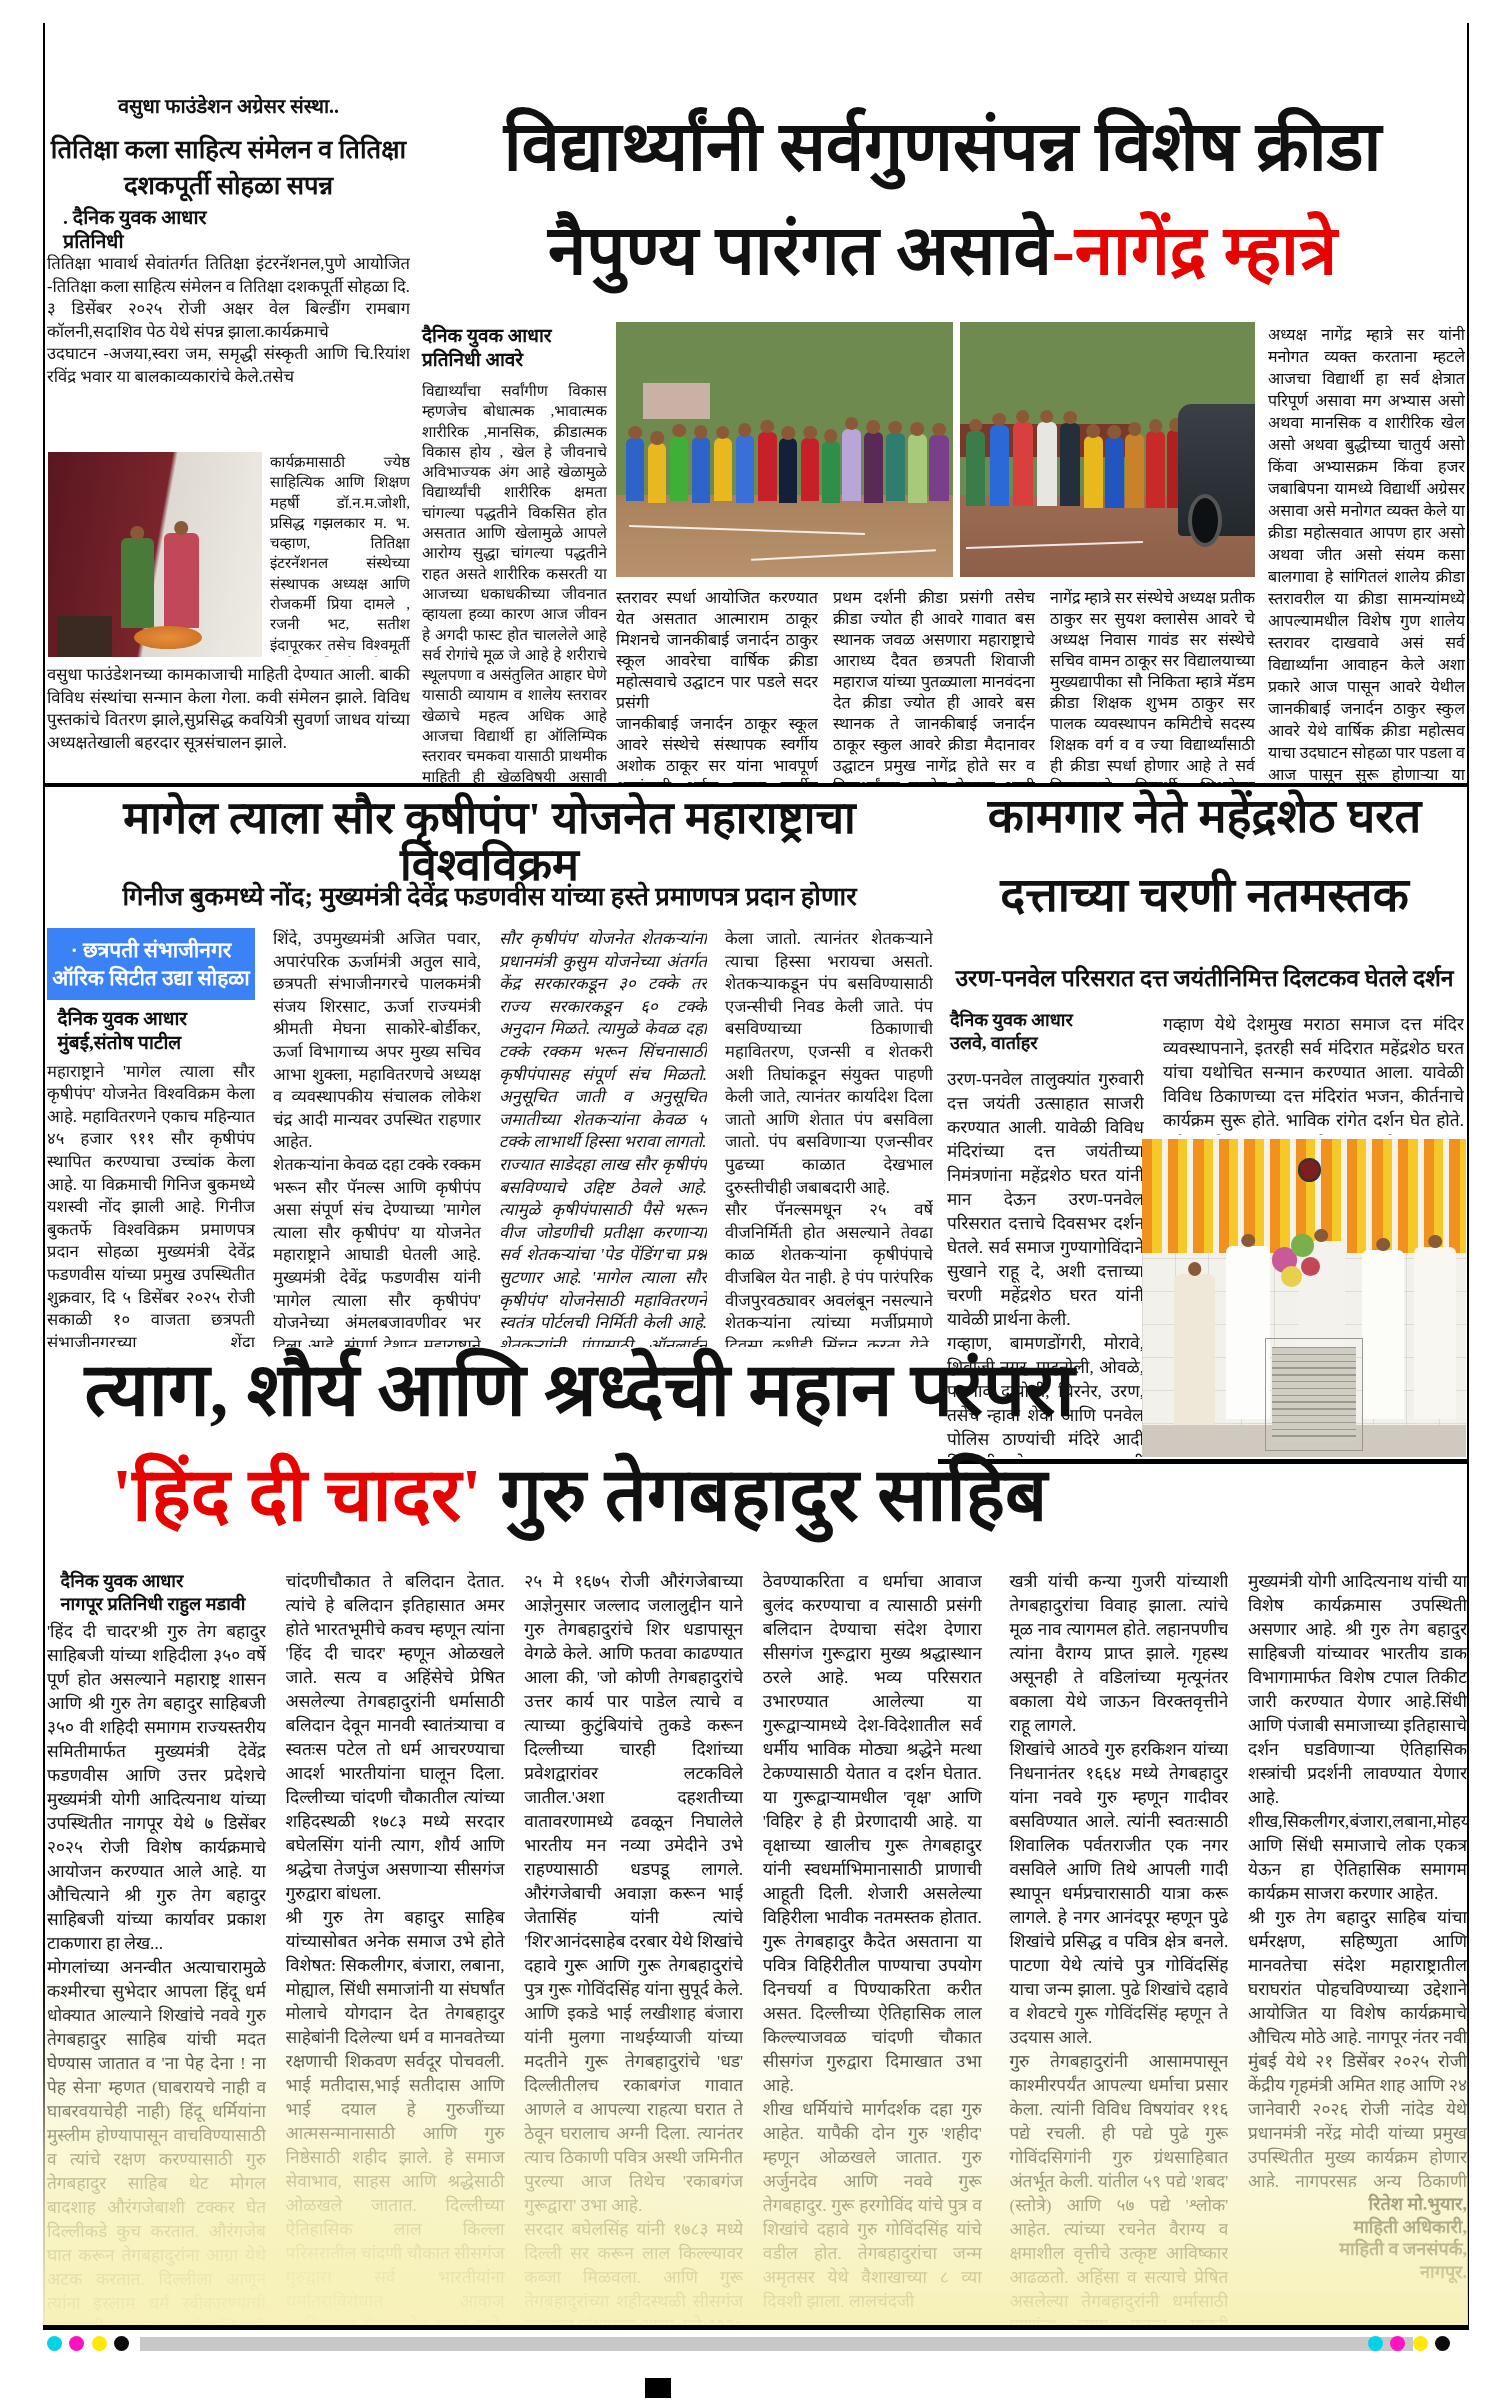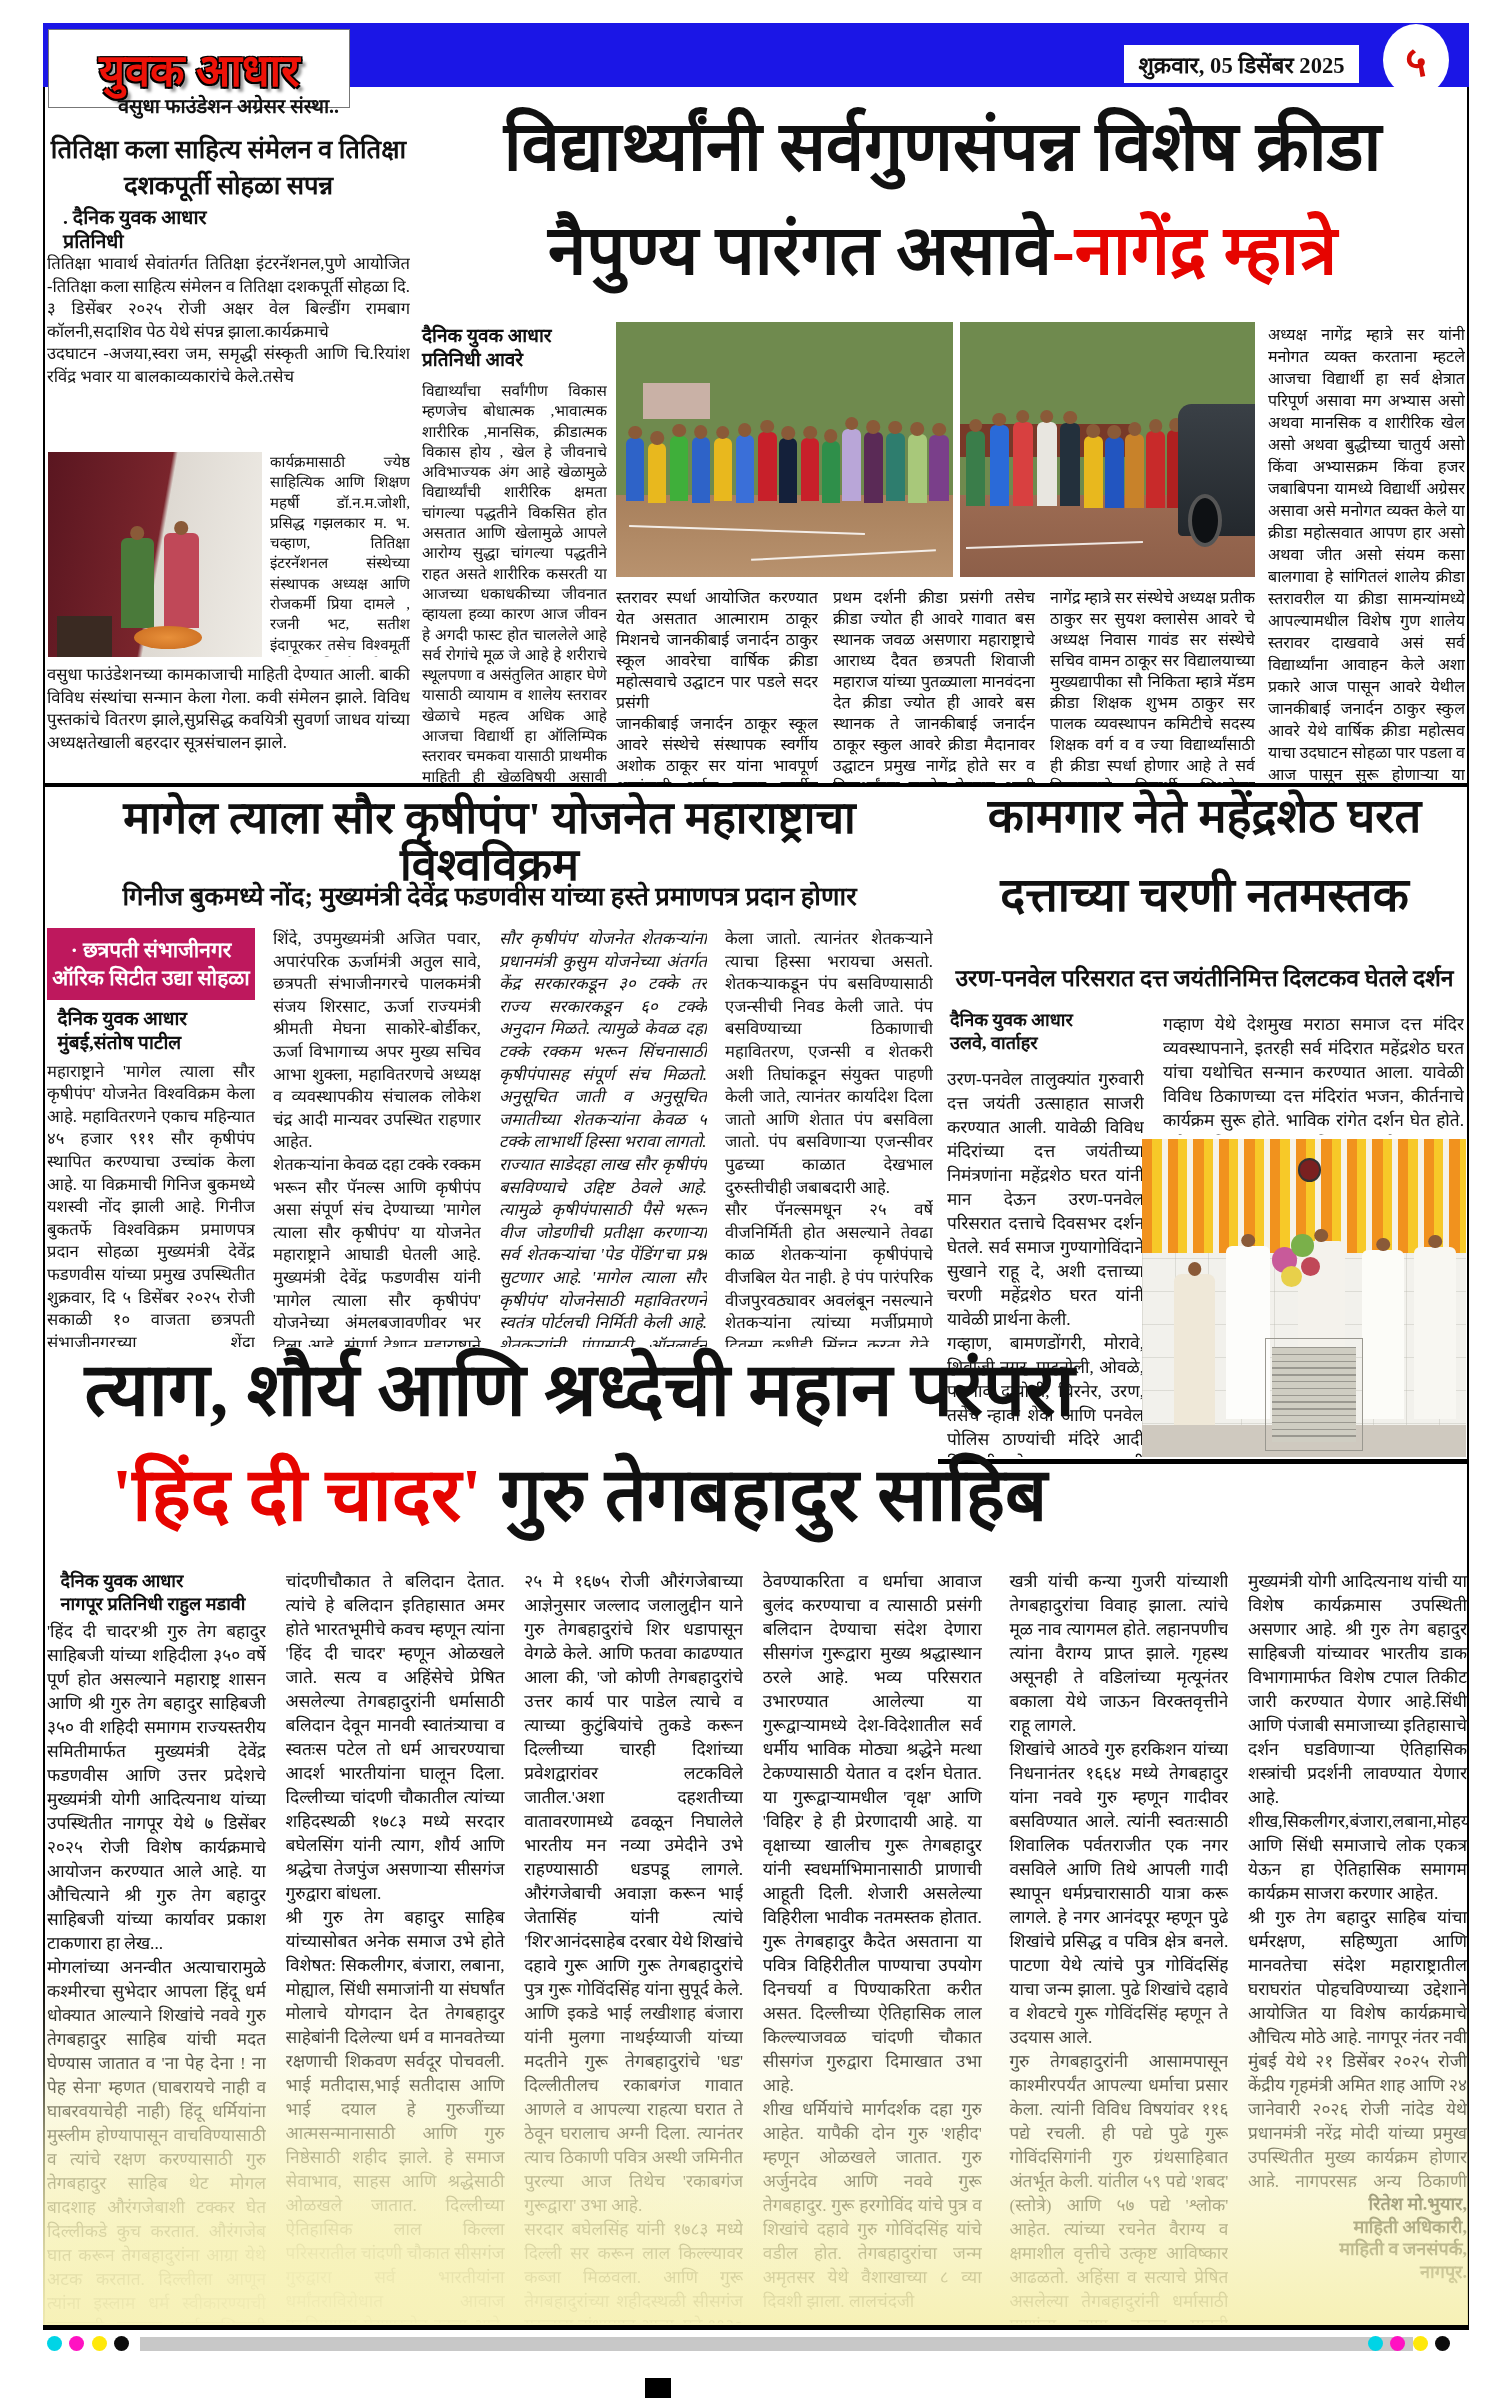--- a/index.html
+++ b/index.html
@@ -49,21 +49,21 @@
   .garland-band{position:absolute;left:0;top:0;width:100%;height:36%;
      background:repeating-linear-gradient(90deg,#f1921e 0 10.5px,#f7c928 10.5px 19.6px,#f6f2e8 19.6px 25.6px);}
   .tiles{position:absolute;inset:0;background:
      repeating-linear-gradient(0deg,rgba(180,180,170,.35) 0 0.8px,transparent 0.8px 33px),
      repeating-linear-gradient(90deg,rgba(180,180,170,.35) 0 0.8px,transparent 0.8px 33px),#f2f1ec;}
   .clock{position:absolute;left:48%;top:6%;width:19.6px;height:19.6px;border-radius:50%;background:#7a2020;border:2.3px solid #333;}
   .bouquet b{position:absolute;border-radius:50%;display:block;}
   .plaque{position:absolute;left:38%;bottom:2%;width:26%;height:30%;background:#cfcdc2;border:1.5px solid #9a9890;
      background-image:repeating-linear-gradient(0deg,#9a9890 0 1.5px,transparent 1.5px 6.8px);background-clip:content-box;padding:7.5px 6px;}
   
-  .infobox{background:#be185d;color:#fff;font-weight:bold;font-size:21px;line-height:1.35;
+  .infobox{background:#3b82f6;color:#fff;font-weight:bold;font-size:21px;line-height:1.35;
            text-align:center;white-space:pre-line;padding:7.5px 4.5px;margin-bottom:7.5px;}
   
   .cols{display:flex;}
   .col{overflow:hidden;}
   
   .wash{pointer-events:none;z-index:6;
     background:
       radial-gradient(60% 90% at 18% 85%,rgba(247,242,185,.85) 0%,rgba(247,242,185,0) 70%),
       linear-gradient(to bottom,rgba(248,245,205,0) 0%,rgba(248,245,202,.45) 45%,rgba(246,240,178,.95) 100%);}
   
@@ -71,29 +71,20 @@
   .graybar{position:absolute;background:#c8c8c8;}
 </style>
 </head>
 <body>
 
 <div class="page">
 
   <div class="abs frame-l"></div>
   <div class="abs frame-r"></div>
 
-  <header class="abs masthead">
-    <div class="abs logo-box" style="left:5.3px;top:6px;">
-      <span class="logo-text">युवक आधार</span>
-    </div>
-    <div class="abs date-box" style="left:1081px;top:22.6px;">शुक्रवार, 05 डिसेंबर 2025</div>
-    <div class="abs page-circle" style="left:1340px;top:1.5px;">
-      <span>५</span>
-    </div>
-  </header>
 
   <section>
     <div class="abs a1-t" style="left:47px;top:92px;width:363px;font-size:20px;">वसुधा फाउंडेशन अग्रेसर संस्था..</div>
     <div class="abs a1-t" style="left:47px;top:131px;width:363px;font-size:25.6px;">तितिक्षा कला साहित्य संमेलन व तितिक्षा</div>
     <div class="abs a1-t" style="left:47px;top:167px;width:363px;font-size:25.6px;">दशकपूर्ती सोहळा  सपन्न</div>
     <div class="abs byl" style="left:63px;top:206px;width:241px;font-size:19.6px;">. दैनिक युवक आधार
 प्रतिनिधी</div>
     <div class="abs jt" style="left:47px;top:253px;width:363px;height:190px;font-size:16.6px;line-height:22.6px;">तितिक्षा भावार्थ सेवांतर्गत तितिक्षा इंटरनॅशनल,पुणे आयोजित -तितिक्षा कला साहित्य संमेलन व तितिक्षा दशकपूर्ती सोहळा दि. ३ डिसेंबर २०२५ रोजी  अक्षर वेल बिल्डींग रामबाग कॉलनी,सदाशिव पेठ येथे संपन्न झाला.कार्यक्रमाचे
 उदघाटन -अजया,स्वरा जम, समृद्धी संस्कृती  आणि चि.रियांश रविंद्र भवार या बालकाव्यकारांचे केले.तसेच</div>
 

